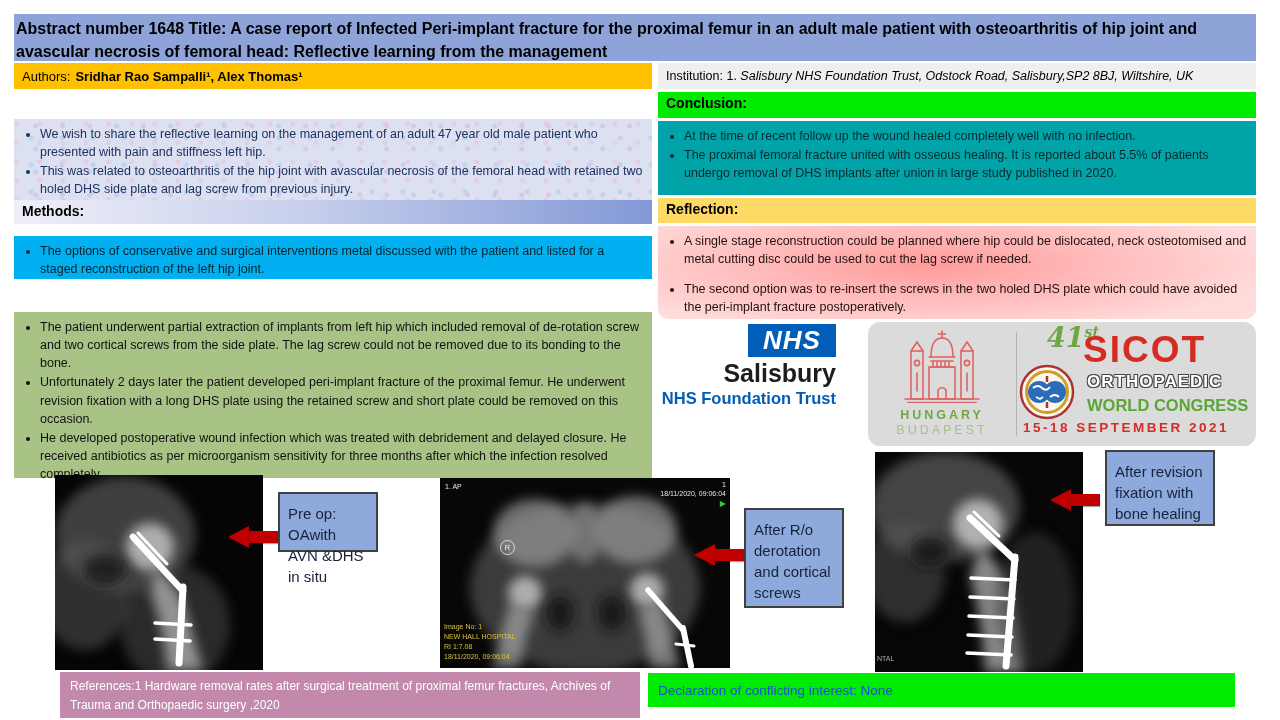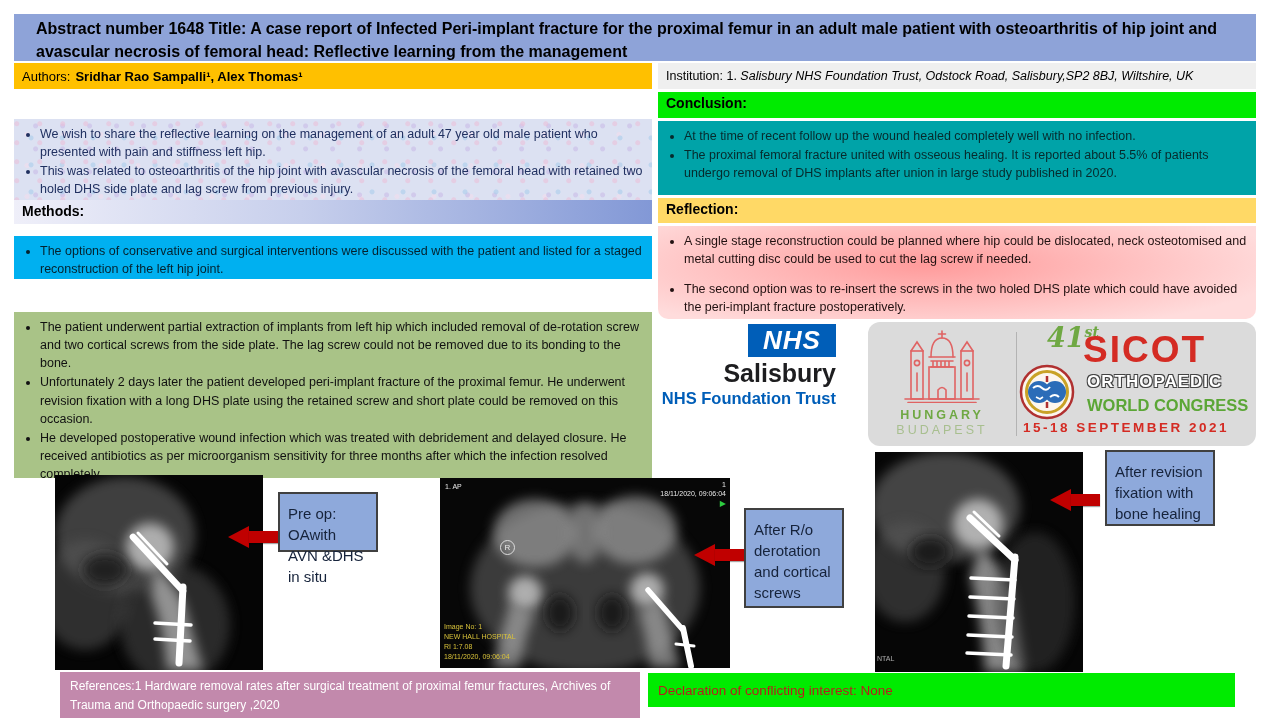--- a/index.html
+++ b/index.html
@@ -2,21 +2,21 @@
 <html><head>
 <meta charset="utf-8">
 <style>
   html,body{margin:0;padding:0;background:#fff;}
   .poster{position:relative;width:1280px;height:720px;background:#ffffff;overflow:hidden;
           font-family:"Liberation Sans",sans-serif;color:#000;}
   .panel{position:absolute;box-sizing:border-box;}
 
   
   .title-bar{left:14px;top:14px;width:1242px;height:47px;background:#8EA3D8;
-             font-weight:bold;font-size:16px;line-height:1.45;padding:3px 22px;color:#000;}
+             font-weight:bold;font-size:16px;line-height:1.45;padding:3px 2px;color:#000;}
   .authors-bar{left:14px;top:63px;width:638px;height:26px;background:#FFC000;
                font-size:13px;display:flex;align-items:center;padding:0 8px;gap:5px;}
   .authors-bar .names{font-weight:bold;}
   .institution-bar{left:658px;top:63px;width:598px;height:26px;background:#EFEFEF;
                    font-size:12.5px;display:flex;align-items:center;padding:0 8px;}
   .institution-bar .inst-value{font-style:italic;}
 
   
   .sec-head{font-weight:bold;font-size:14px;padding:3px 8px;color:#000;}
   .intro-head{left:14px;top:92px;width:638px;height:24px;background:#A6A6A6;}
@@ -92,21 +92,21 @@
   .arrow .tip{width:0;height:0;border-top:11px solid transparent;border-bottom:11px solid transparent;
               border-right:21px solid #C00000;}
   .arrow .shaft{width:29px;height:12px;background:#C00000;box-shadow:0 1px 1px rgba(0,0,0,.35);}
   .arrow1{left:228px;top:526px;}
   .arrow2{left:694px;top:544px;}
   .arrow3{left:1050px;top:489px;}
 
   
   .references-bar{left:60px;top:672px;width:580px;height:46px;background:#C289AC;color:#fff;
                   font-size:12px;line-height:1.55;padding:5px 10px;}
-  .declaration-bar{left:648px;top:673px;width:587px;height:34px;background:#00EB00;color:#b91c1c;
+  .declaration-bar{left:648px;top:673px;width:587px;height:34px;background:#00EB00;color:#1d4ed8;
                    font-size:13.5px;display:flex;align-items:center;padding:16px 10px;}
 </style>
 </head>
 <body>
 
 <div class="poster">
 
   <div class="panel title-bar">Abstract number 1648  Title: A case report  of Infected Peri-implant fracture for the proximal femur in an adult male patient with osteoarthritis of hip joint and avascular necrosis of femoral head: Reflective learning from the management</div>
 
   <div class="panel authors-bar">
@@ -122,21 +122,21 @@
   <div class="panel sec-body intro-body">
     <ul class="bullets">
         <li>We wish to share the reflective learning on the management of an adult 47 year old male patient who presented with pain and stiffness left hip.</li>
         <li>This was  related to osteoarthritis of the hip joint with  avascular necrosis of the femoral head with retained two holed DHS side plate and lag screw from previous injury.</li>
       </ul>
   </div>
 
   <div class="panel sec-head methods-head">Methods:</div>
   <div class="panel sec-body methods-body">
     <ul class="bullets">
-        <li>The options of conservative and surgical interventions were discussed with the patient and listed for a staged reconstruction of the left hip joint.</li>
+        <li>The options of conservative and surgical interventions metal discussed with the patient and listed for a staged reconstruction of the left hip joint.</li>
       </ul>
   </div>
 
   <div class="panel sec-body results-body">
     <ul class="bullets">
         <li>The patient underwent partial extraction of implants from left hip which included removal of de-rotation screw and two cortical screws from the side plate. The lag screw could not be removed due to its bonding to the bone.</li>
         <li>Unfortunately 2 days later the patient developed peri-implant fracture of the proximal femur.  He underwent revision fixation with a  long DHS plate using the retained screw and short plate could be removed on this occasion.</li>
         <li>He developed postoperative wound infection which was treated with debridement and delayed closure. He received antibiotics as per microorganism sensitivity for three months after which the infection resolved  completely.</li>
       </ul>
   </div>

